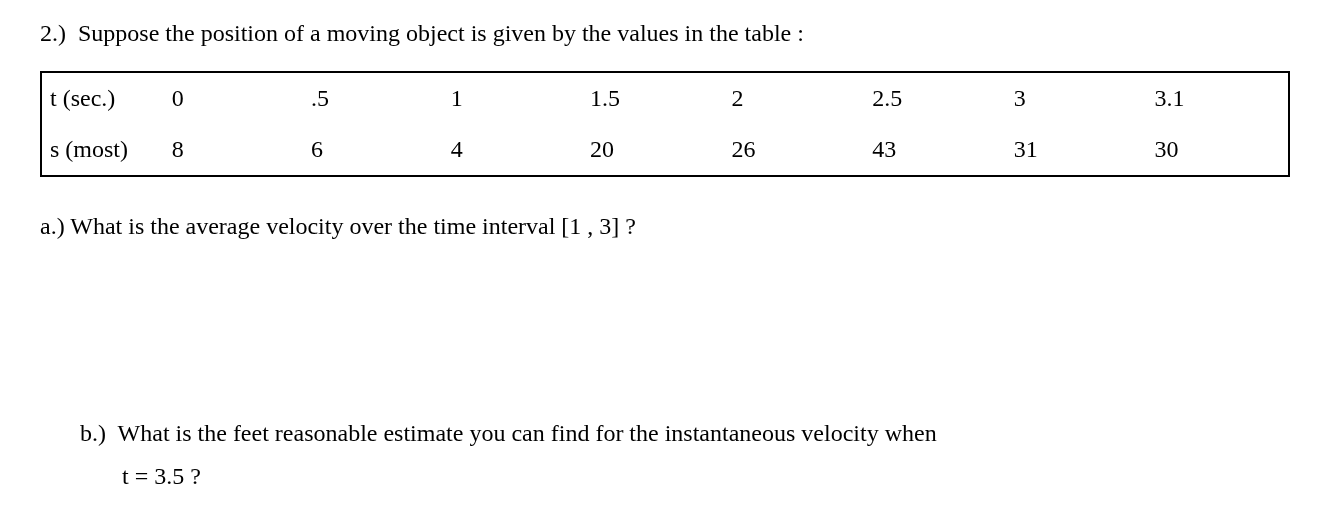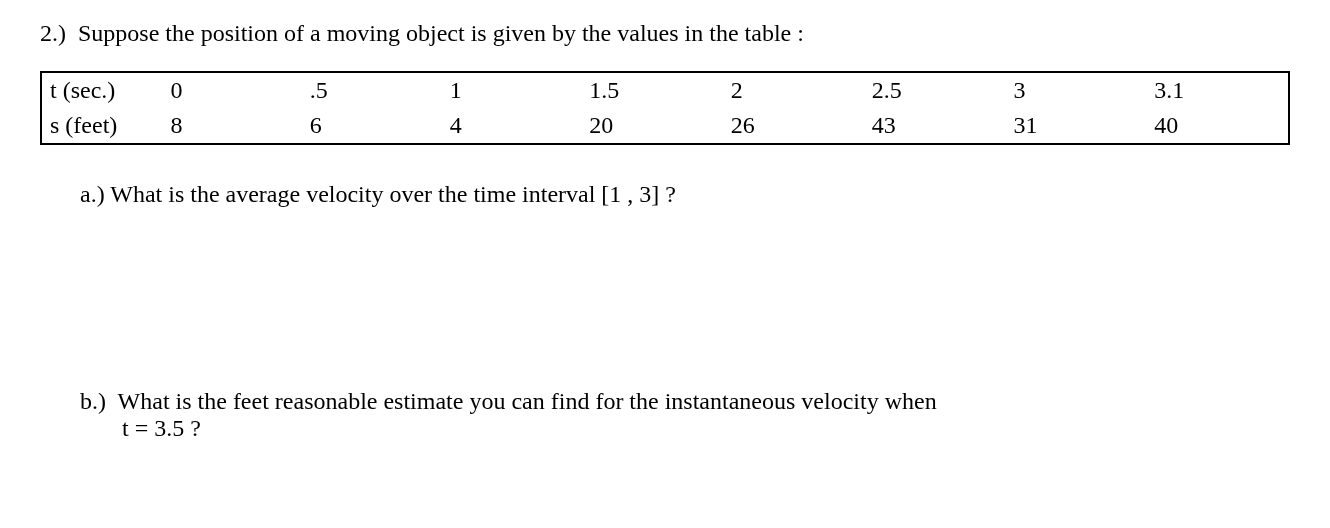--- a/index.html
+++ b/index.html
@@ -14,41 +14,41 @@
     .problem-intro {
       margin-bottom: 24px;
     }
     .data-table {
       border: 2px solid #000;
       border-collapse: collapse;
       width: 100%;
       margin-bottom: 36px;
     }
     .data-table td {
-      padding: 4px 8px;
+      padding: 12px 8px;
       vertical-align: top;
       font-family: 'Times New Roman', Times, serif;
     }
     .data-table td.label-cell {
       width: 110px;
       white-space: nowrap;
     }
     .data-table td.val-cell {
       text-align: left;
       width: 140px;
     }
     .sub-question {
-      margin-left: 40px;
       margin-bottom: 180px;
     }
     .sub-question-b {
       margin-left: 40px;
     }
     .sub-indent {
       margin-left: 42px;
+      margin-top: 16px;
     }
     .part-label {
       display: inline-block;
     }
   </style>
 </head>
 <body>
 
 <div class="problem-intro">
   <span>2.)</span>&nbsp;&nbsp;<span>Suppose the position of a moving object is given by the values in the table :</span>
@@ -61,29 +61,29 @@
     <td class="val-cell">0</td>
     <td class="val-cell">.5</td>
     <td class="val-cell">1</td>
     <td class="val-cell">1.5</td>
     <td class="val-cell">2</td>
     <td class="val-cell">2.5</td>
     <td class="val-cell">3</td>
     <td class="val-cell">3.1</td>
   </tr>
   <tr>
-    <td class="label-cell">s  (feet)</td>
+    <td class="label-cell">s  (most)</td>
     <td class="val-cell">8</td>
     <td class="val-cell">6</td>
     <td class="val-cell">4</td>
     <td class="val-cell">20</td>
     <td class="val-cell">26</td>
     <td class="val-cell">43</td>
     <td class="val-cell">31</td>
-    <td class="val-cell">40</td>
+    <td class="val-cell">30</td>
   </tr>
 </tbody>
   </table>
 
 <div class="sub-question">
   <span class="part-label">a.)</span>
   <span>What is the average velocity over the time interval [1 , 3] ?</span>
 </div>
 
 <div class="sub-question-b">

